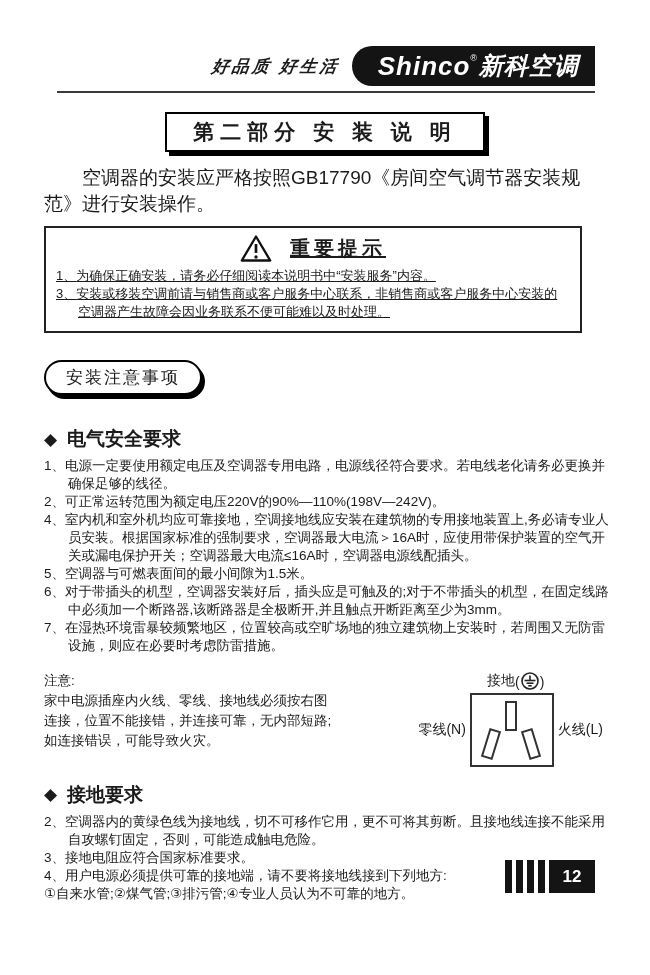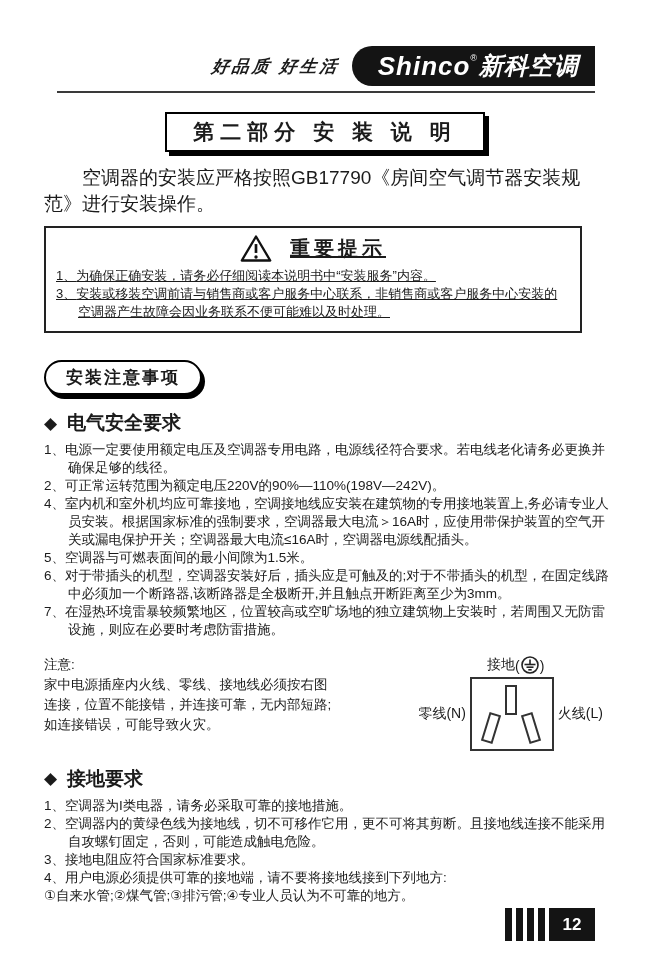--- a/index.html
+++ b/index.html
@@ -28,22 +28,22 @@
   .intro{margin:13px 45px 0 44px;font-size:19px;line-height:1.38;text-indent:2em;}
 
   
   .notice-box{margin:9px 68px 0 44px;border:2px solid #222;padding:4px 10px 10px 10px;text-decoration:underline;}
   .notice-head{display:flex;justify-content:center;align-items:center;gap:18px;padding:2px 0 4px 0;}
   .warn-tri{width:32px;height:29px;}
   .notice-title{font-size:20px;font-weight:bold;letter-spacing:4px;}
   .notice-item{font-size:13px;line-height:1.38;padding-left:22px;text-indent:-22px;}
 
   
-  .pill{display:inline-block;margin:27px 0 0 44px;border:2px solid #000;border-radius:18px;
-    box-shadow:3px 4px 0 0 #000;background:#fff;padding:4px 20px;font-size:17px;font-weight:bold;letter-spacing:2px;}
+  .pill{display:inline-block;margin:27px 0 16px 44px;border:2px solid #000;border-radius:18px;
+    box-shadow:3px 4px 0 0 #000;background:#fff;padding:4px 20px;font-size:17px;font-weight:normal;letter-spacing:2px;}
 
   
   .sec-head{display:flex;align-items:center;gap:10px;margin:15px 0 5px 44px;font-size:19px;font-weight:bold;}
   .diamond{font-size:17px;line-height:1;}
 
   
   .nlist{margin:0 40px 0 44px;}
   .nitem{font-size:13.5px;line-height:1.33;padding-left:24px;text-indent:-24px;}
 
   
@@ -57,21 +57,21 @@
   .slot{position:absolute;width:8px;height:26px;border:2px solid #333;background:#fff;}
   .slot-ground{left:33px;top:6px;}
   .slot-neutral{left:13px;top:34px;transform:rotate(17deg);}
   .slot-live{left:53px;top:34px;transform:rotate(-17deg);}
   .gnd-sym{width:20px;height:20px;}
 
   
   .circ-line{margin:0 40px 0 44px;font-size:13.5px;line-height:1.4;}
 
   
-  .footer{position:absolute;left:0;top:908px;width:650px;display:flex;justify-content:flex-end;align-items:stretch;padding-right:55px;box-sizing:border-box;}
+  .footer{position:absolute;left:0;top:860px;width:650px;display:flex;justify-content:flex-end;align-items:stretch;padding-right:55px;box-sizing:border-box;}
   .fbars{display:flex;gap:4px;margin-right:4px;}
   .fbar{width:7px;height:33px;background:#141414;}
   .fpage{width:46px;height:33px;background:#141414;color:#fff;display:flex;align-items:center;justify-content:center;
     font-size:17px;font-weight:bold;}
 </style>
 </head>
 <body>
 
 <div class="page">
 
@@ -151,21 +151,20 @@
       </div>
     </div>
   </div>
 
   
   <div class="sec-head">
     <span class="diamond">◆</span>
     <span>接地要求</span>
   </div>
   <div class="nlist">
-    <div class="nitem"><span>1、</span><span>空调器为I类电器，请务必采取可靠的接地措施。</span></div>
     <div class="nitem"><span>2、</span><span>空调器内的黄绿色线为接地线，切不可移作它用，更不可将其剪断。且接地线连接不能采用自攻螺钉固定，否则，可能造成触电危险。</span></div>
     <div class="nitem"><span>3、</span><span>接地电阻应符合国家标准要求。</span></div>
     <div class="nitem"><span>4、</span><span>用户电源必须提供可靠的接地端，请不要将接地线接到下列地方:</span></div>
   </div>
   <div class="circ-line">①自来水管;②煤气管;③排污管;④专业人员认为不可靠的地方。</div>
 
   
   <div class="footer">
     <div class="fbars">
       <div class="fbar"></div>

